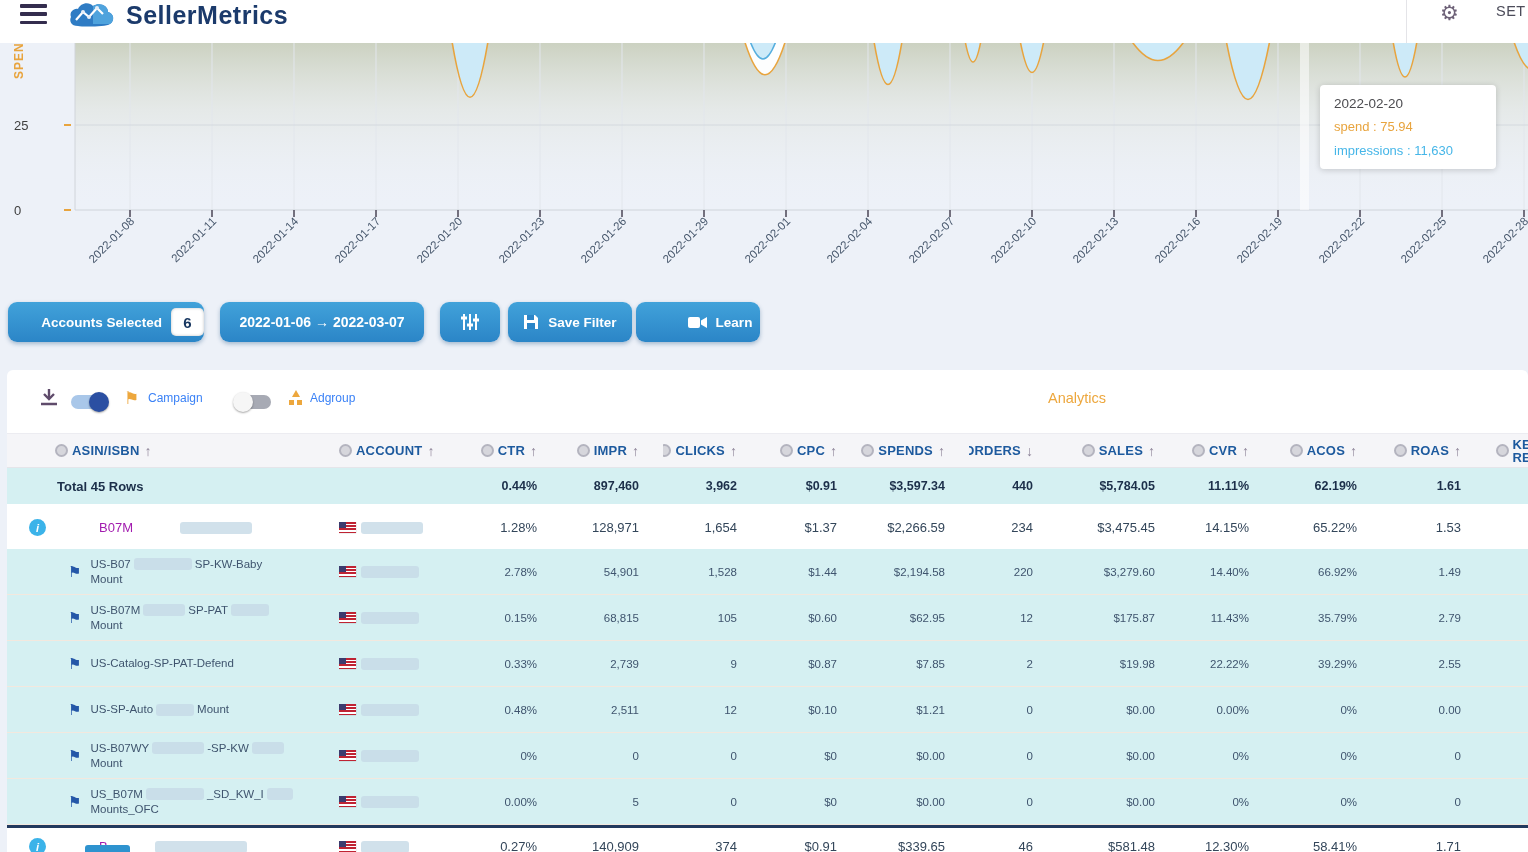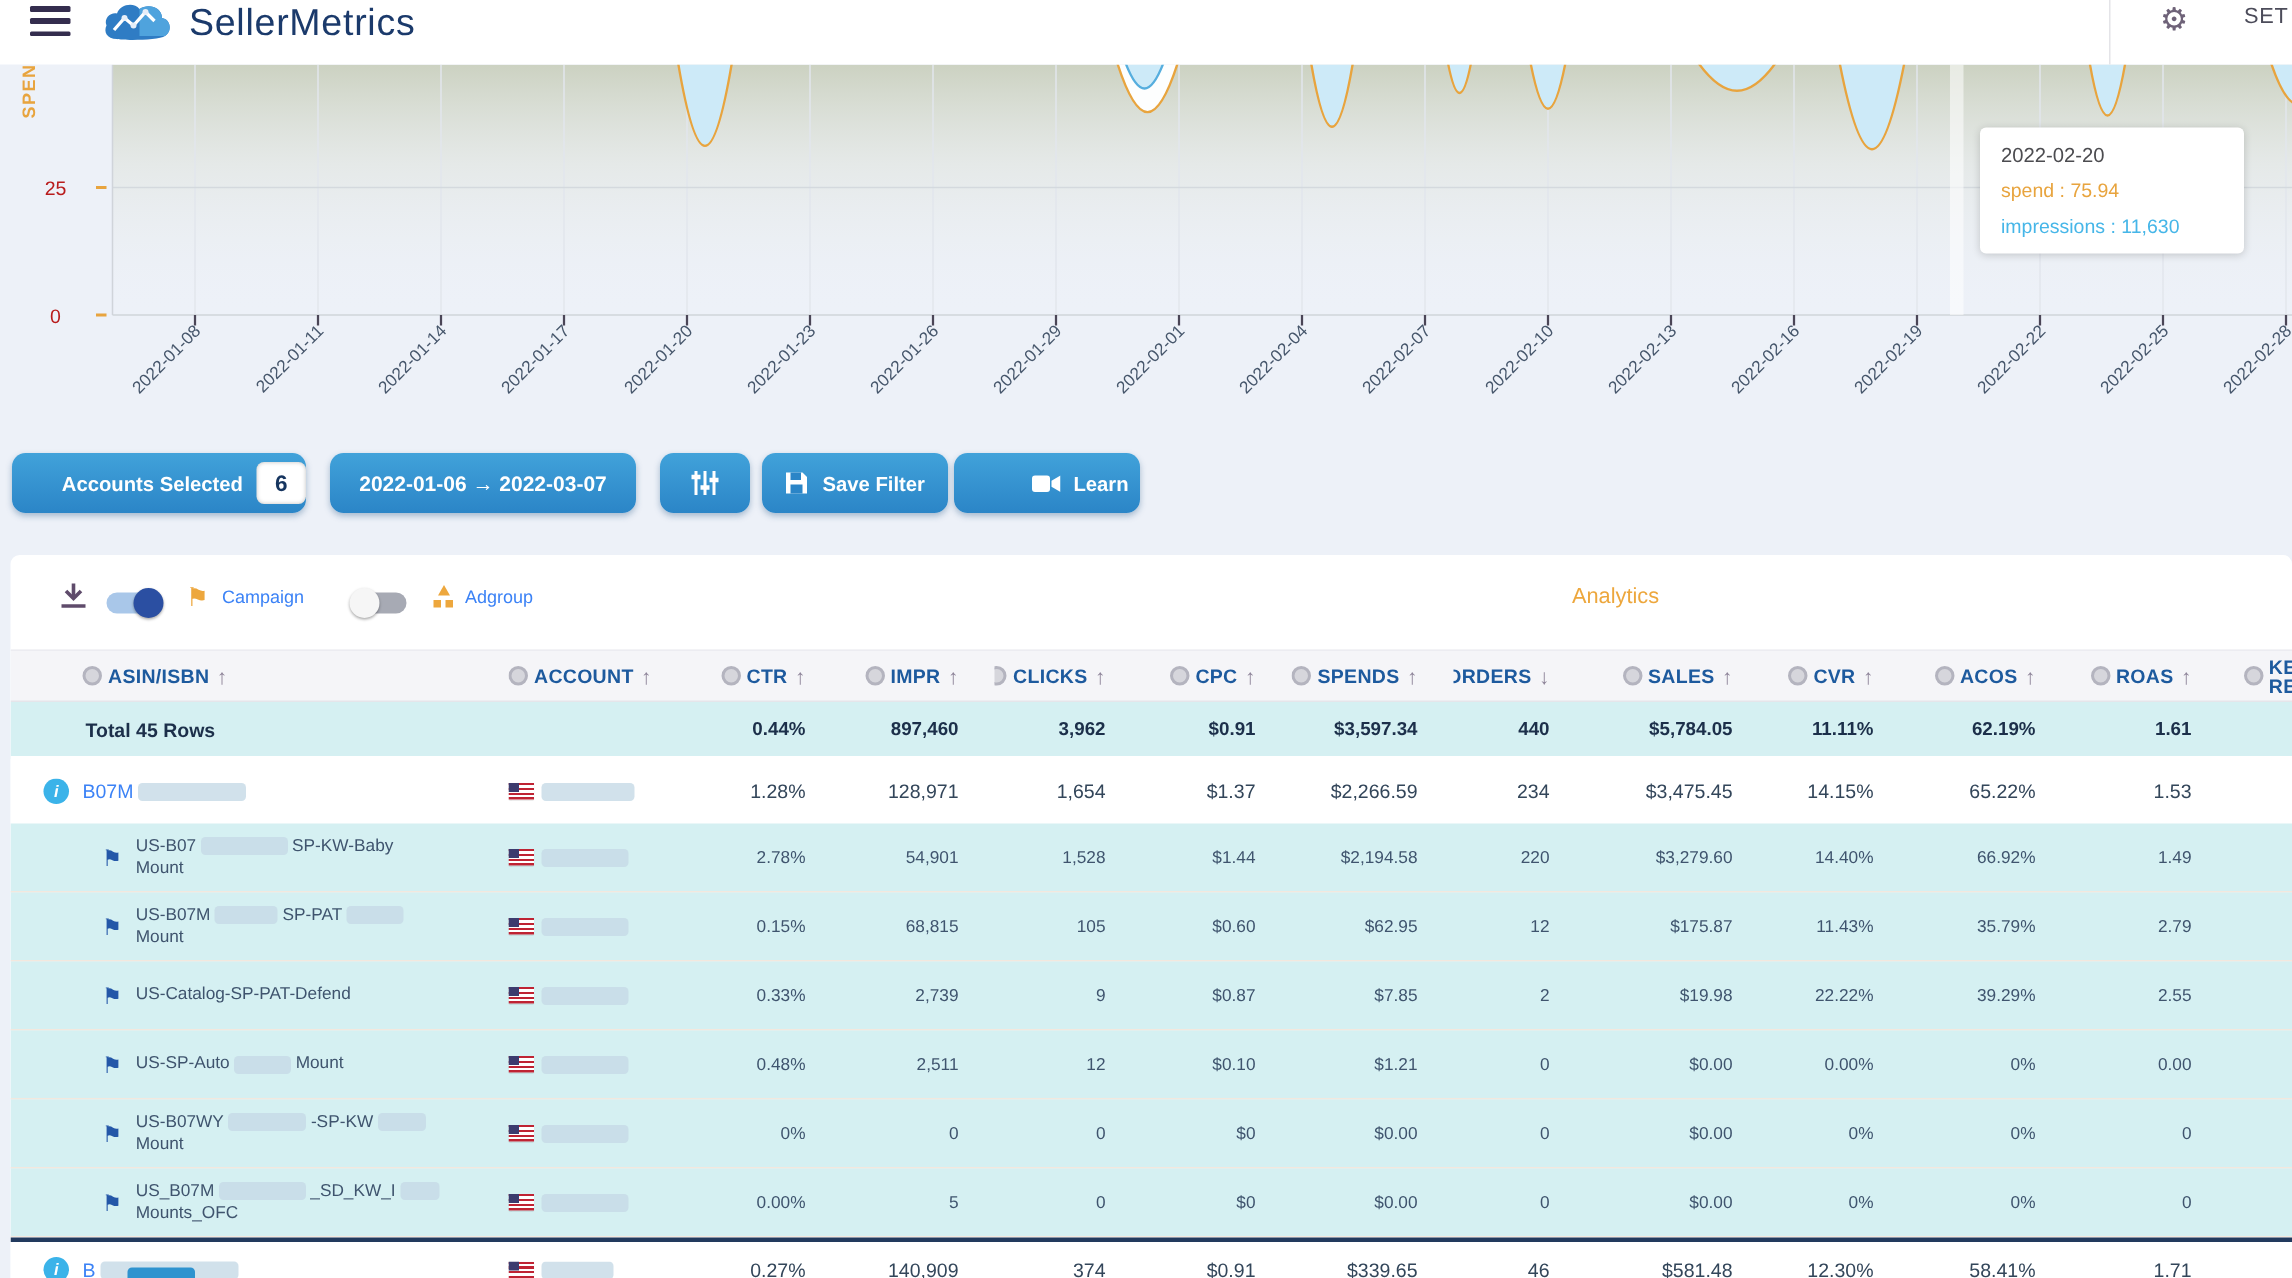--- a/index.html
+++ b/index.html
@@ -2,28 +2,28 @@
 <html><head>
 <meta charset="utf-8">
 <style>
   html,body{margin:0;padding:0;width:1528px;height:852px;overflow:hidden;background:#edf1f8;
     font-family:"Liberation Sans",sans-serif;position:relative;}
   
   .app-header{position:absolute;top:0;left:0;width:1528px;height:43px;background:#fff;z-index:20;}
   .hamburger{position:absolute;left:20px;top:4px;width:27px;height:20px;display:flex;flex-direction:column;justify-content:space-between;cursor:pointer;}
   .hamburger span{display:block;height:3.5px;background:#342d4e;border-radius:1px;}
   .brand{position:absolute;left:68px;top:0px;display:flex;align-items:center;gap:10px;}
-  .brand-name{font-size:25px;font-weight:400;color:#1b3a6b;letter-spacing:.5px;}
+  .brand-name{font-size:25px;font-weight:700;color:#1b3a6b;letter-spacing:.5px;}
   .hdr-divider{position:absolute;left:1406px;top:0;width:1px;height:43px;background:#e4e4e8;}
   .gear{position:absolute;left:1440px;top:1px;font-size:21px;color:#6e6278;cursor:pointer;}
   .settings-label{position:absolute;left:1496px;top:3px;font-size:14.5px;color:#4c4c5a;letter-spacing:.5px;white-space:nowrap;}
   
   #chart-wrap{position:absolute;top:43px;left:0;width:1528px;height:255px;z-index:1;}
   #chart-svg{position:absolute;top:0;left:0;}
-  .ytick{position:absolute;width:46px;text-align:center;color:#b91c1c;font-size:13px;}
+  .ytick{position:absolute;width:46px;text-align:left;color:#404040;font-size:13px;}
   .ydash{position:absolute;width:7px;height:2px;background:#e8a43e;}
   .sp-label{position:absolute;left:12px;top:36px;transform:rotate(-90deg);transform-origin:0 0;
     color:#e8a43e;font-size:12px;font-weight:bold;letter-spacing:1px;white-space:nowrap;}
   .xlabel{position:absolute;top:172px;width:110px;text-align:right;font-size:11.5px;color:#46566b;
     transform:rotate(-45deg);transform-origin:100% 0;white-space:nowrap;}
   .tooltip{position:absolute;left:1320px;top:42px;width:148px;background:#fff;border-radius:4px;
     box-shadow:0 1px 6px rgba(0,0,0,.18);padding:11px 14px;z-index:30;}
   .tt-date{font-size:13.5px;color:#4c4c50;margin-bottom:8px;}
   .tt-spend{font-size:13px;color:#e8a43e;margin-bottom:9px;}
   .tt-impr{font-size:13px;color:#46b6e8;}
@@ -73,21 +73,21 @@
   .total-label{padding-left:50px;font-size:13px;}
   .row-asin{height:43px;background:#fff;font-size:13px;color:#33465a;}
   .row-campaign{height:45px;background:#d5f0f2;font-size:11.5px;color:#3f546e;border-bottom:1px solid #f3e8de;}
   .row-bottom{height:37px;background:#fff;font-size:13px;color:#33465a;border-top:3px solid #223a5e;}
   .name-cell{display:flex;align-items:center;}
   .row-asin .name-cell,.row-bottom .name-cell{padding-left:22px;gap:9px;}
   .row-campaign .name-cell{padding-left:61px;gap:9px;}
   .info{width:17px;height:17px;border-radius:50%;background:#3bb3e9;color:#fff;font-size:11px;font-weight:bold;
     display:flex;align-items:center;justify-content:center;font-style:italic;flex:none;}
   .rowflag{color:#2457a8;font-size:15px;flex:none;}
-  .row-asin .nlines span,.row-bottom .nlines span{color:#3b82f6;}
+  .row-asin .nlines span,.row-bottom .nlines span{color:#a21caf;margin-left:44px;}
   .nline{display:flex;align-items:center;gap:3px;line-height:15px;white-space:nowrap;}
   .redact{display:inline-block;height:12px;border-radius:3px;background:#c6d9e6;opacity:.8;flex:none;}
   .account-cell{display:flex;align-items:center;gap:5px;}
   .usflag{width:17px;height:11px;position:relative;display:inline-block;flex:none;
     background:repeating-linear-gradient(180deg,#bf2333 0 1.6px,#fff 1.6px 3.2px);box-shadow:0 0 1px rgba(0,0,0,.35);}
   .usflag::before{content:"";position:absolute;left:0;top:0;width:7px;height:6px;background:#3c3b6e;}
   .blue-pill{position:absolute;left:85px;top:845px;width:45px;height:12px;background:#2e93cf;border-radius:3px;z-index:6;}
 </style>
 </head>
 <body>

